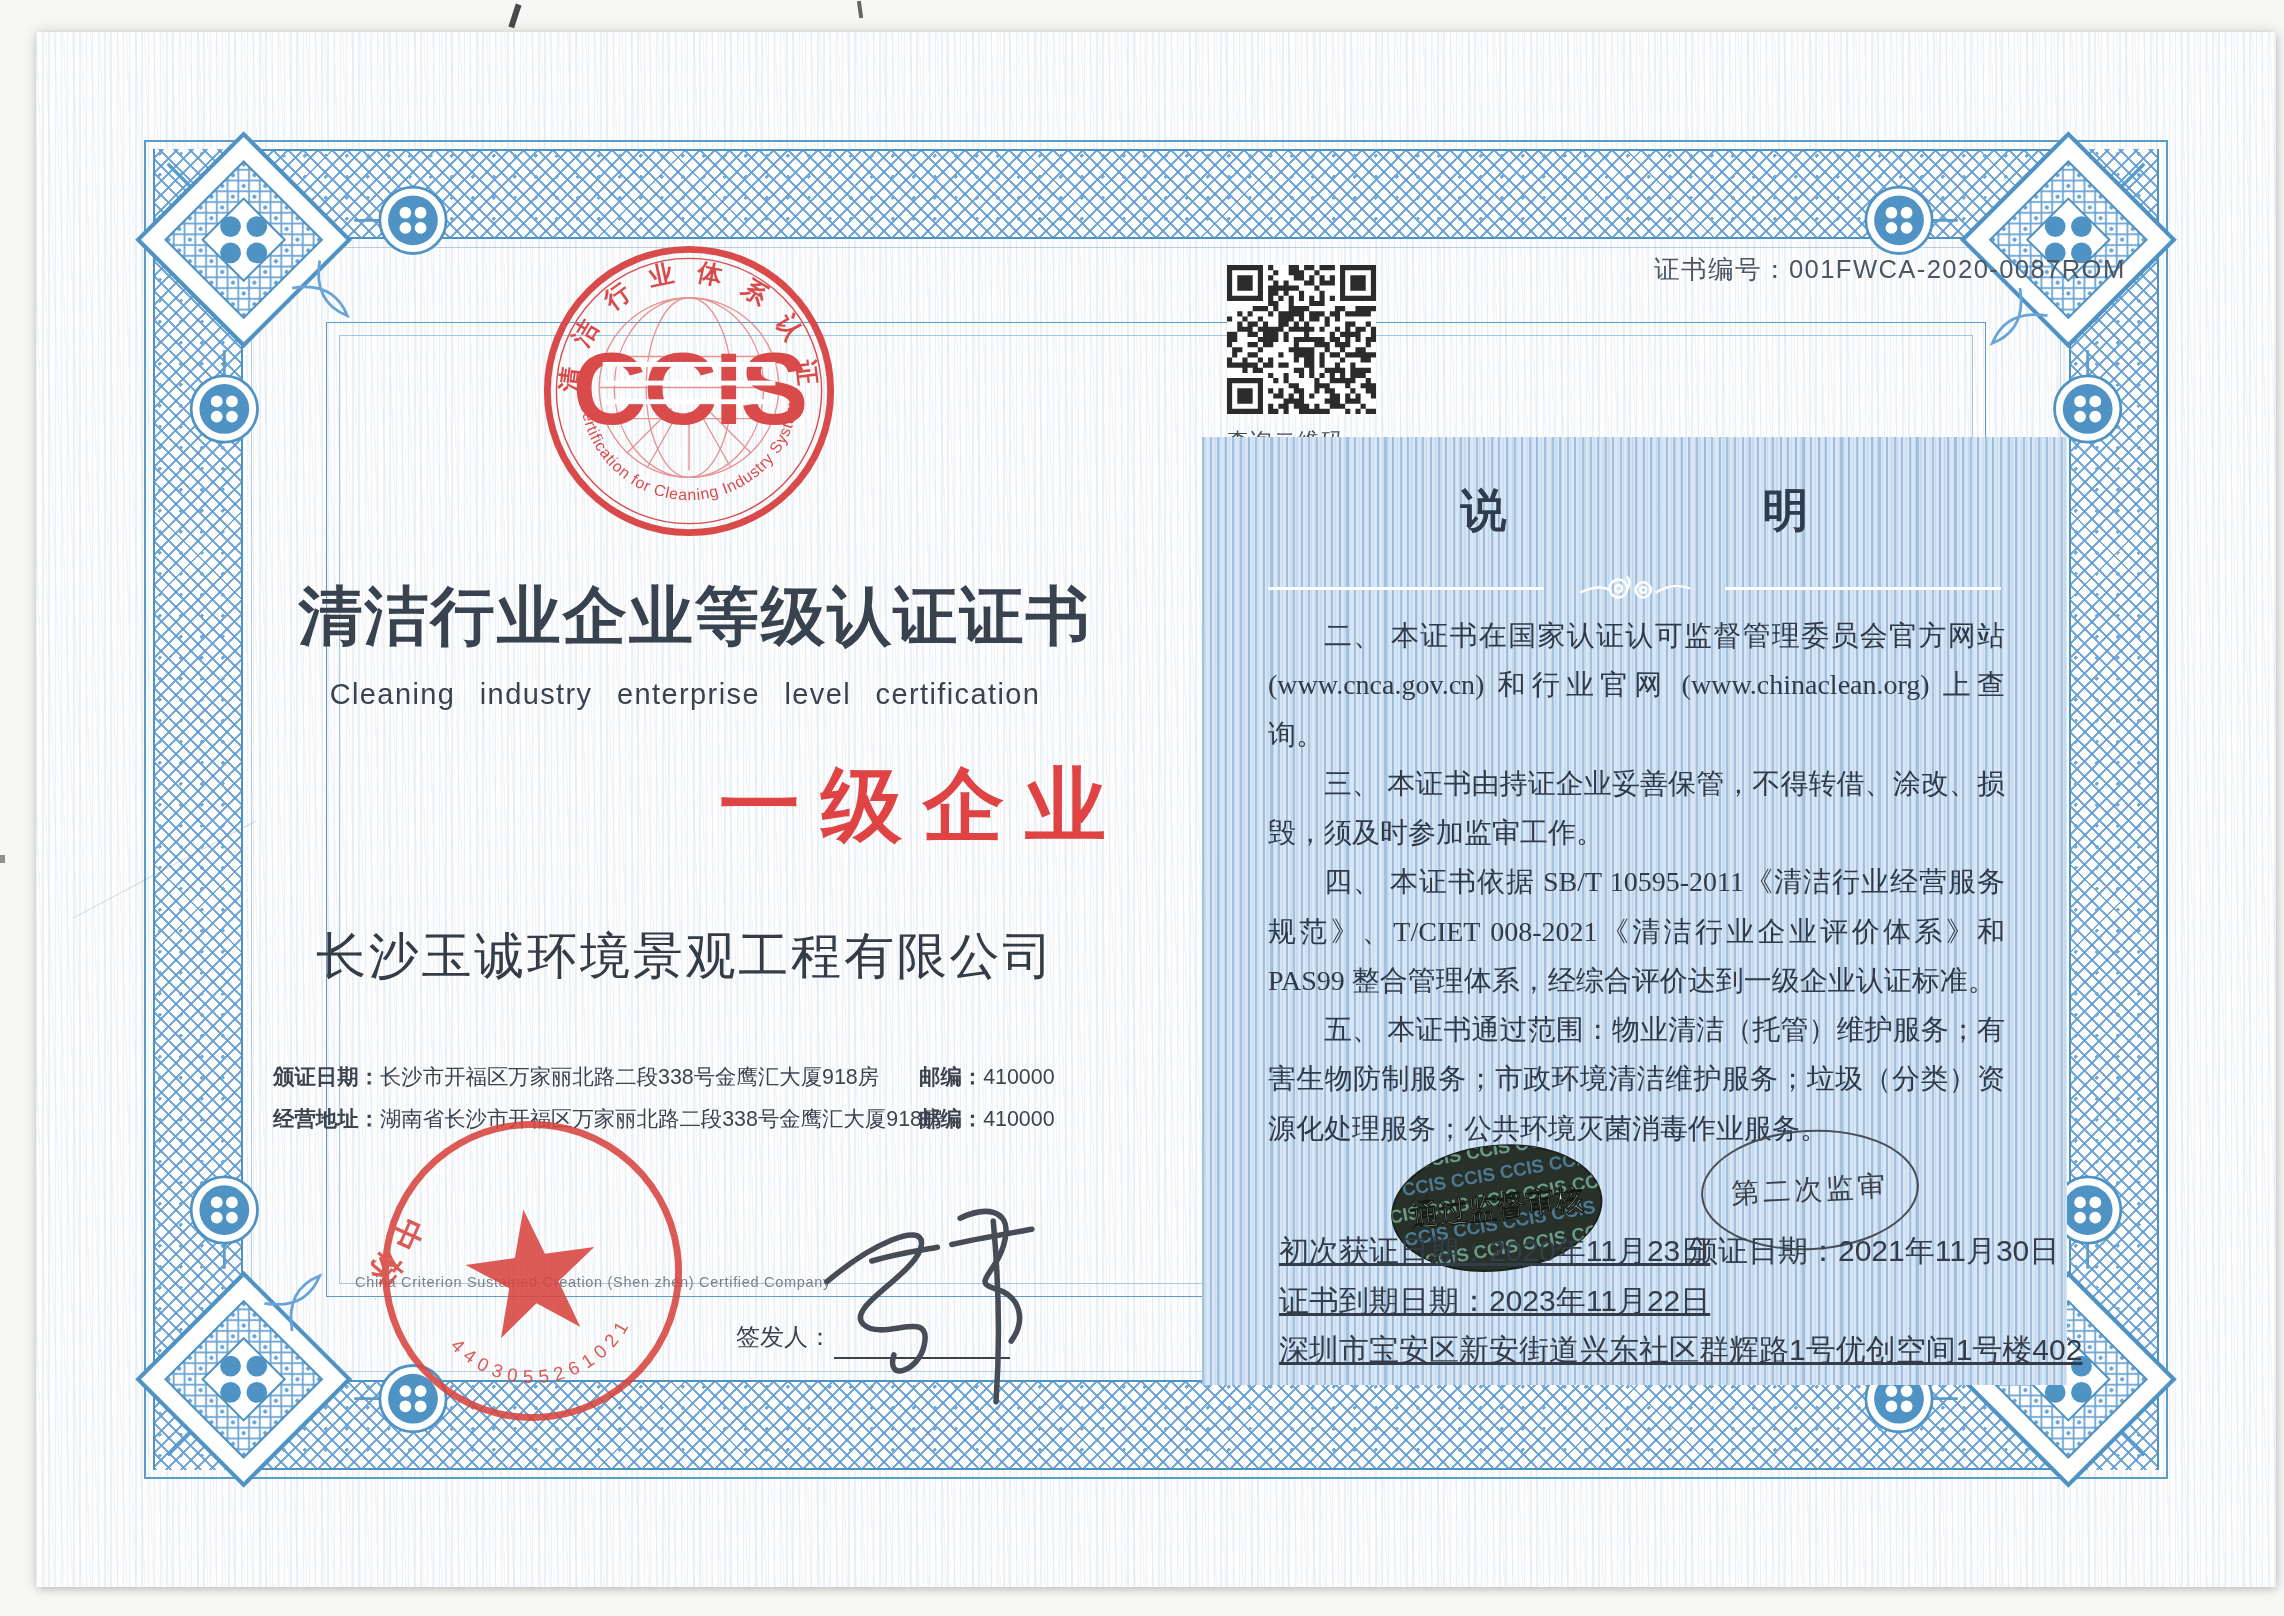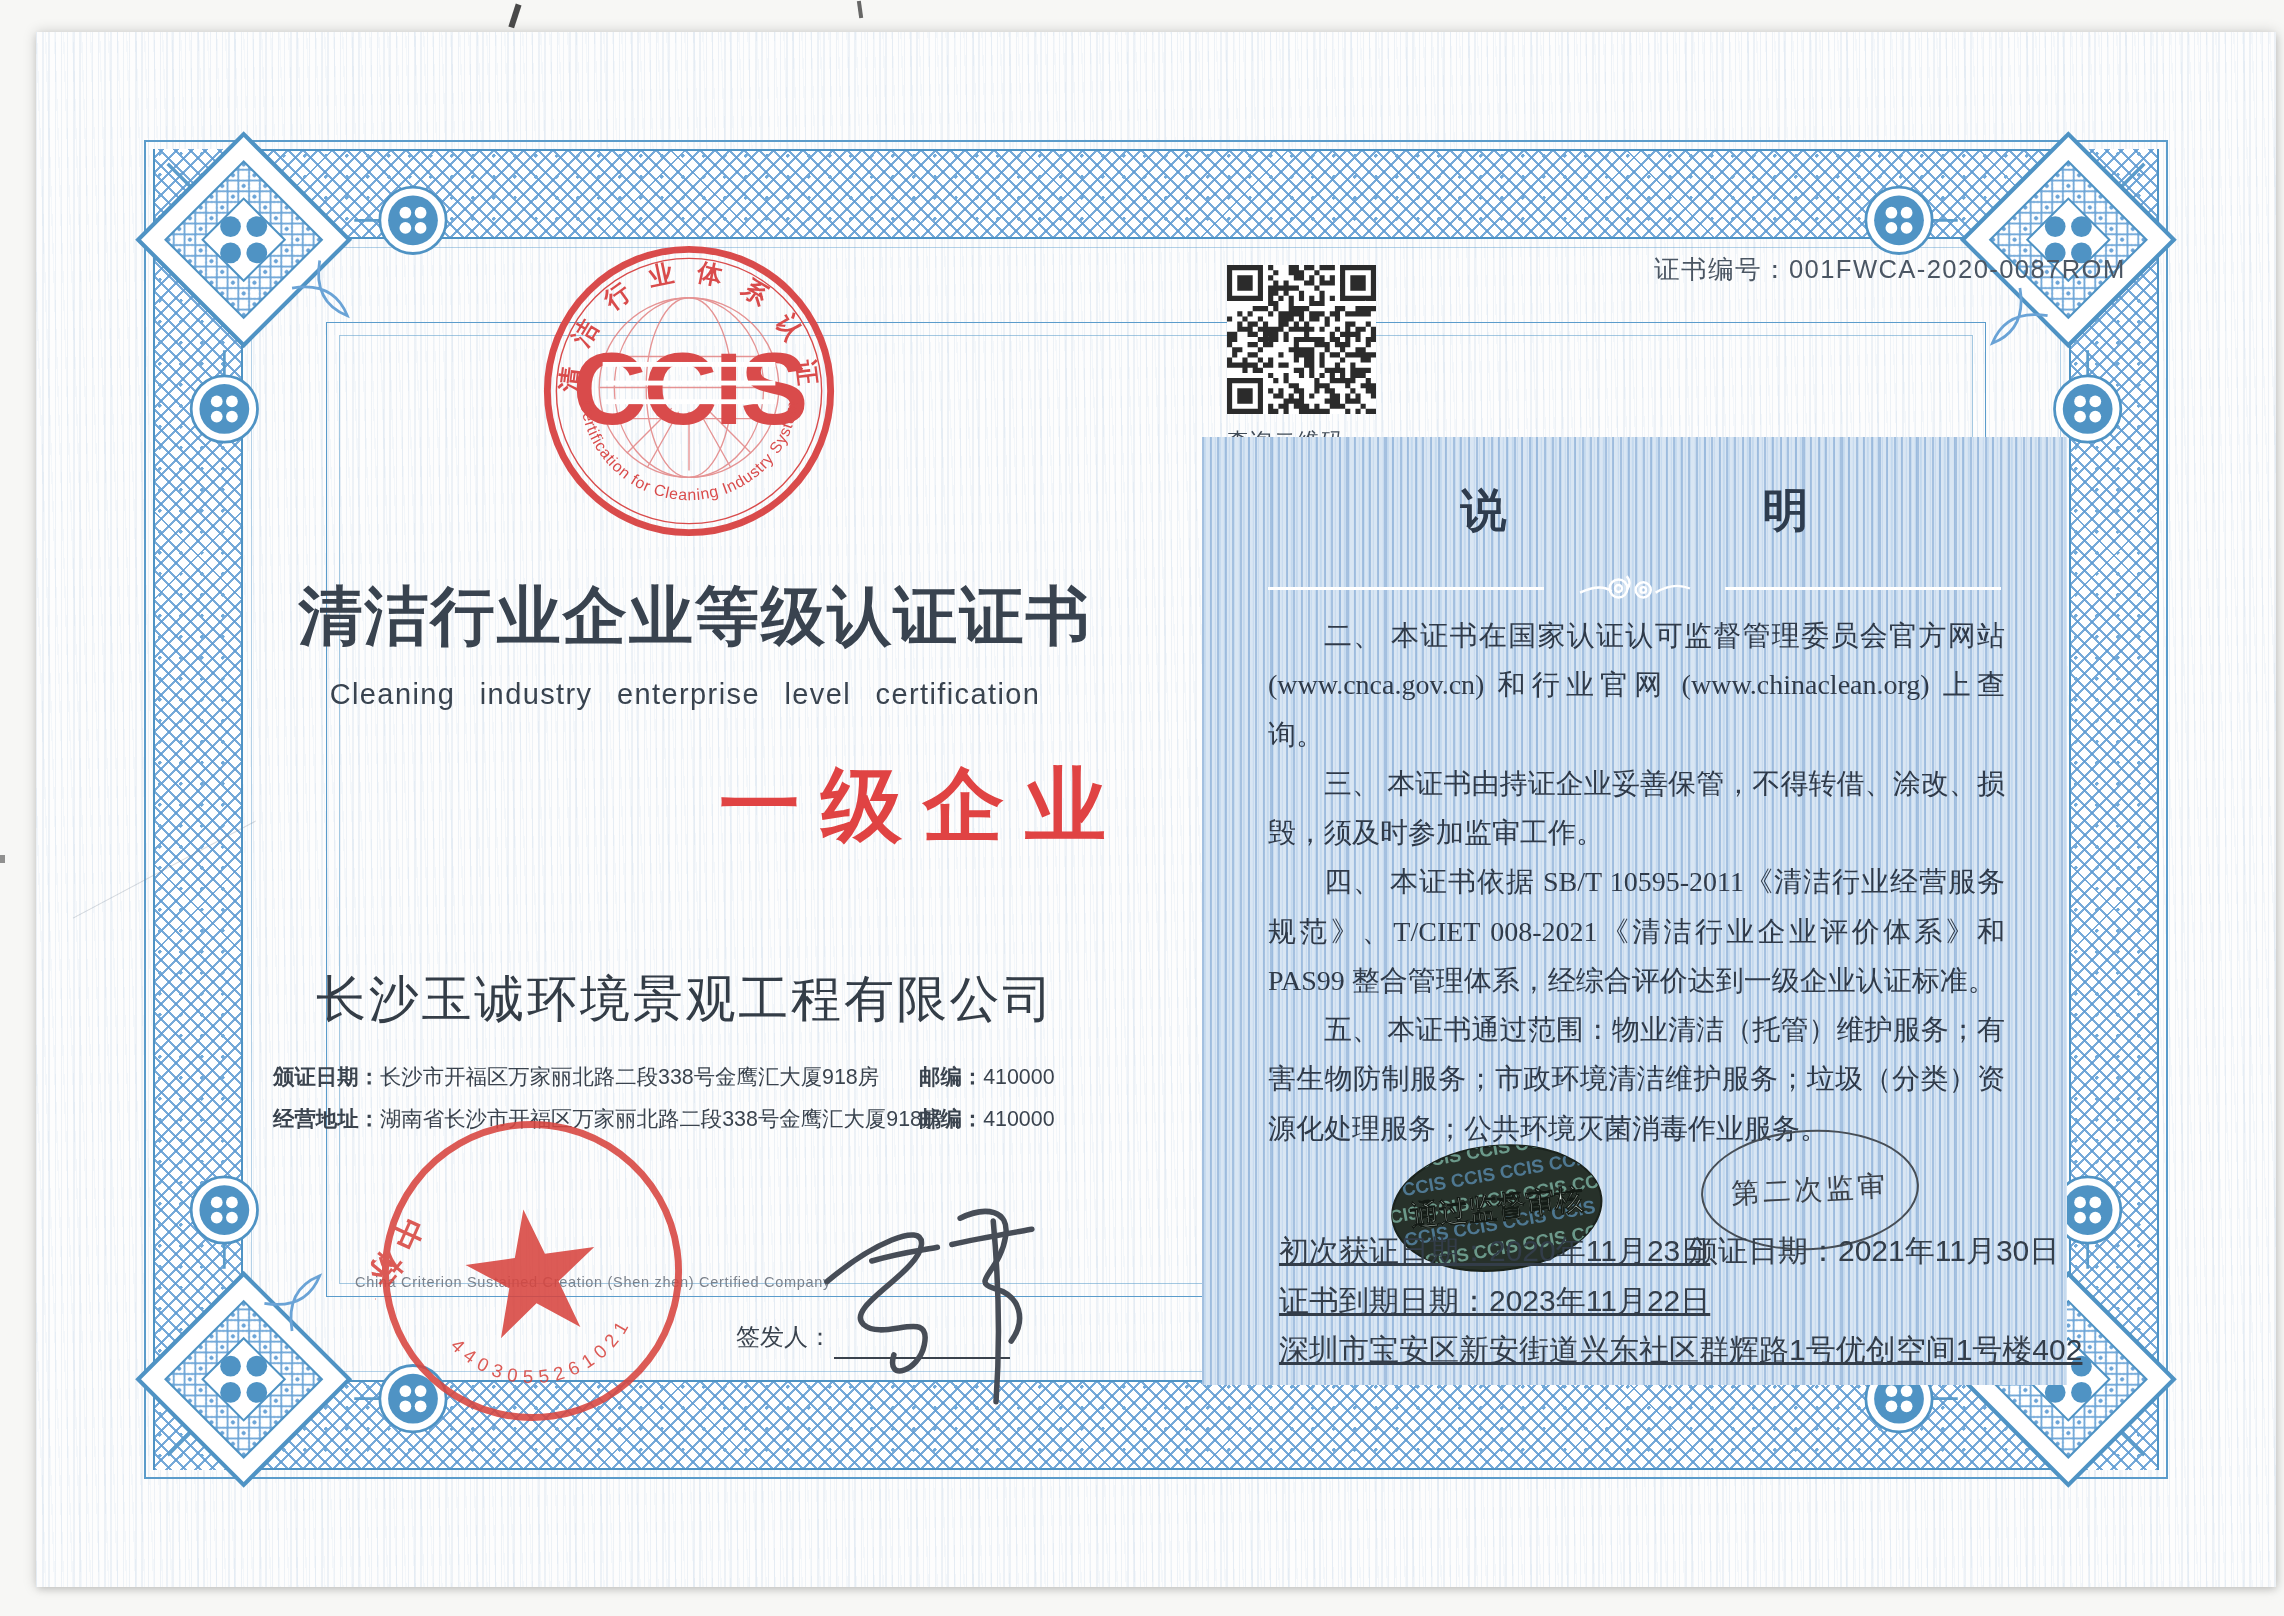--- a/index.html
+++ b/index.html
@@ -48,21 +48,21 @@
   .qr-caption{margin-top:9.7px;font-size:21.4px;color:#3f4a56;letter-spacing:2.1px;}
   
   .logo{position:absolute;left:501px;top:207px;width:304px;height:304px;}
   
   .title-block{position:absolute;left:207px;top:541px;width:884px;text-align:center;color:#39434f;}
   .title-zh{font-size:64px;font-weight:bold;letter-spacing:2.1px;white-space:nowrap;margin-left:20px;}
   .title-en{margin-top:18px;font-size:29px;letter-spacing:1.4px;word-spacing:15px;white-space:nowrap;}
   .grade{position:absolute;left:207px;top:720px;width:884px;text-align:right;
     font-size:81px;font-weight:bold;color:#e04343;letter-spacing:21px;text-indent:21px;}
   .company{position:absolute;left:166px;top:891px;width:967px;text-align:center;
-    font-size:50px;color:#343d47;letter-spacing:2.8px;white-space:nowrap;margin-top:43px;}
+    font-size:50px;color:#343d47;letter-spacing:2.8px;white-space:nowrap;}
   
   .addr{position:absolute;left:237px;width:870px;font-size:21.4px;color:#3a434e;white-space:nowrap;}
   .addr .lbl{font-weight:bold;}
   .addr .zip{position:absolute;left:646px;top:0;}
   .addr .zip .lbl{font-weight:bold;margin-top:14px;}
   
   .panel{position:absolute;left:1166px;top:405px;width:865px;height:948px;
     background-color:#d9e6f3;
     background-image:
       repeating-linear-gradient(90deg, rgba(122,162,208,.55) 0 2.1px, transparent 2.1px 7.6px),

